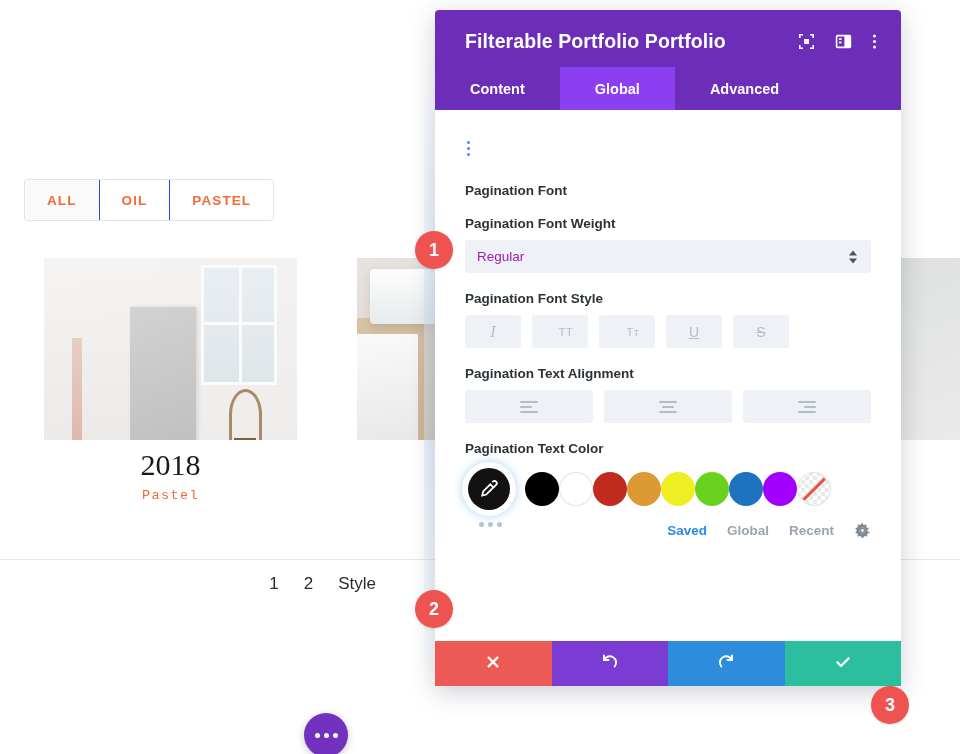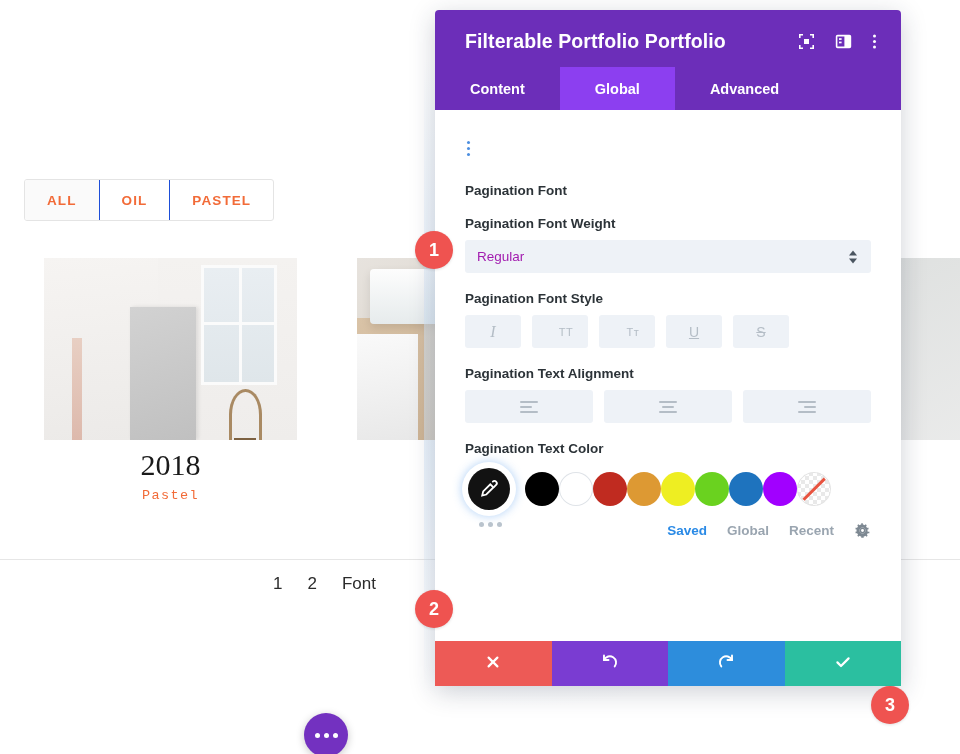--- a/index.html
+++ b/index.html
@@ -292,21 +292,21 @@
 
     <div class="item-caption">
       <div class="item-title">2018</div>
       <div class="item-meta">Pastel</div>
     </div>
 
     <div class="pager-rule"></div>
     <div class="pager">
       <a>1</a>
       <a>2</a>
-      <a>Font</a>
+      <a>Style</a>
     </div>
 
     <div class="fab">
       <i></i>
         <i></i>
         <i></i>
     </div>
 
     <div class="page-scrollbar"></div>
   </div>

